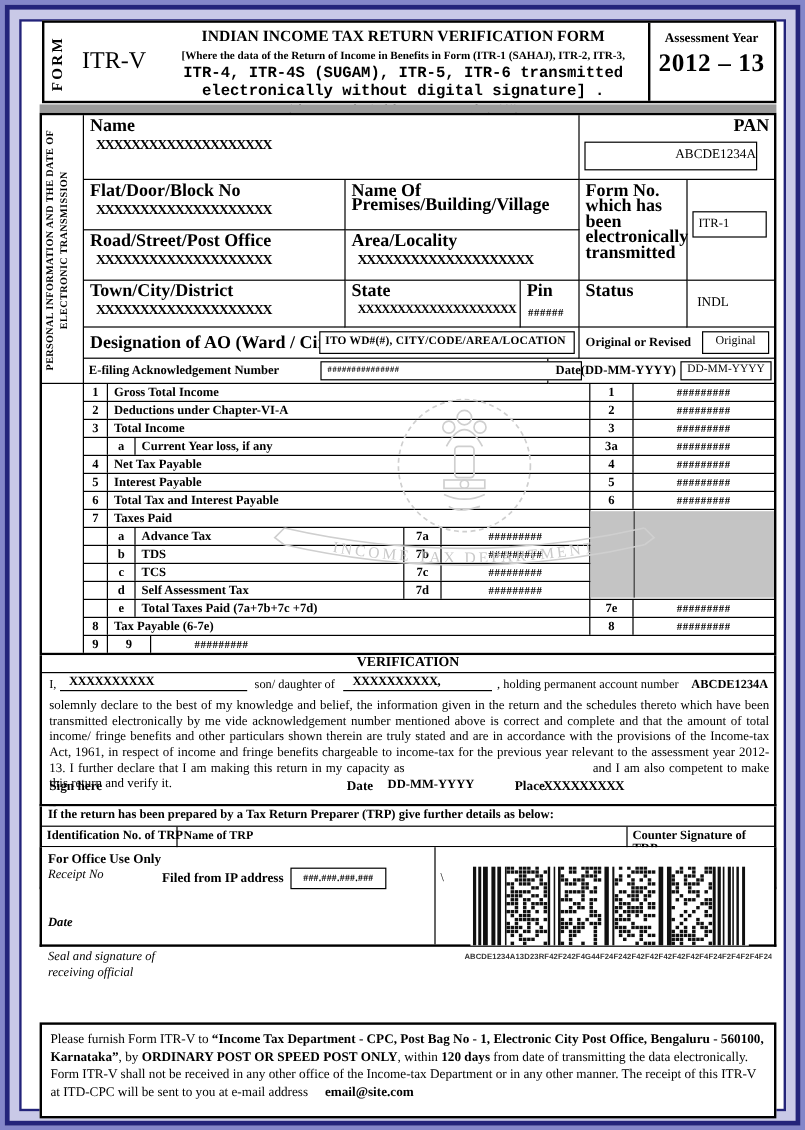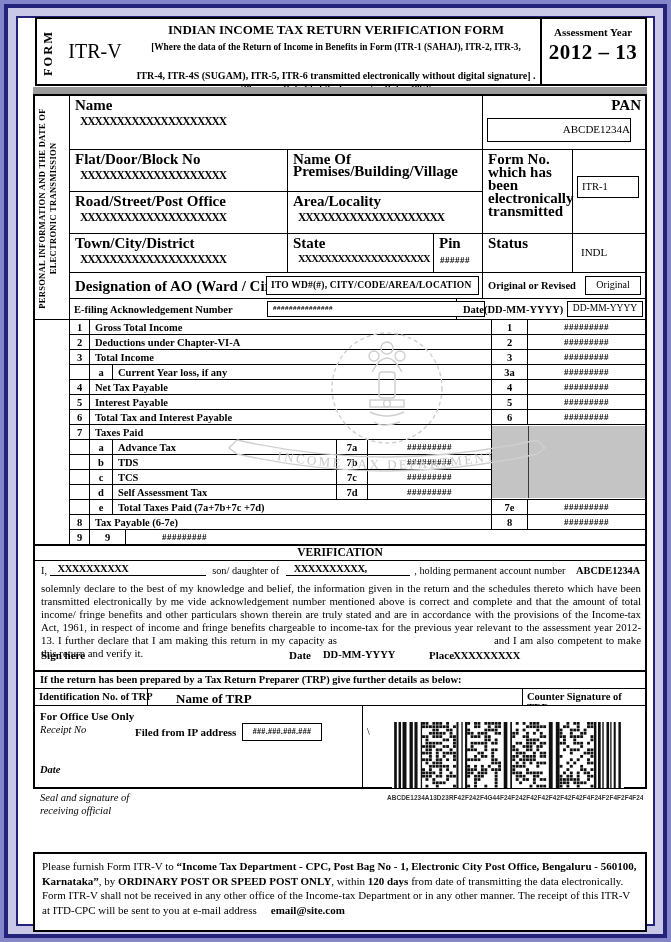--- a/index.html
+++ b/index.html
@@ -42,21 +42,21 @@
 <div class="page">
   <div class="frame-mid"></div>
   <div class="frame-inner"></div>
 
   <div class="abs b2" style="left:35px;top:17px;width:612px;height:69px;">
     <div class="vlabel" style="left:-17px;top:26px;width:58px;height:16px;font-size:12.5px;letter-spacing:2px;">FORM</div>
     <div class="abs" style="left:22px;top:21px;width:72px;text-align:center;font-size:20px;">ITR-V</div>
     <div class="abs" style="left:98px;top:3px;width:402px;text-align:center;">
       <div style="font-weight:bold;font-size:13px;">INDIAN INCOME TAX RETURN VERIFICATION FORM</div>
       <div style="font-weight:bold;font-size:9.3px;margin-top:4px;">[Where the data of the Return of Income in Benefits in Form (ITR-1 (SAHAJ), ITR-2, ITR-3,</div>
-      <div style="font-weight:bold;font-size:10px;margin-top:18px;">ITR-4, ITR-4S (SUGAM), ITR-5, ITR-6  transmitted electronically without digital signature] .</div>
+      <div style="font-weight:bold;font-size:13px;margin-top:1px;font-family:Liberation Mono, monospace;">ITR-4, ITR-4S (SUGAM), ITR-5, ITR-6  transmitted electronically without digital signature] .</div>
       <div style="font-weight:bold;font-size:9px;margin-top:2px;">(Please see Rule 12 of the Income-tax Rules, 1962)</div>
     </div>
     <div class="abs" style="left:503px;top:0;bottom:0;width:0;border-left:2px solid #000;"></div>
     <div class="abs" style="left:506px;top:7px;width:100px;text-align:center;">
       <div style="font-weight:bold;font-size:11px;">Assessment Year</div>
       <div style="font-weight:bold;font-size:21px;margin-top:2px;letter-spacing:.5px;">2012 – 13</div>
     </div>
   </div>
 
   <div class="abs" style="left:33px;top:87px;width:614px;height:7px;background:#9a9a9a;"></div>
@@ -304,21 +304,21 @@
       <span class="abs" style="left:412px;font-weight:600;letter-spacing:-.5px;">XXXXXXXXX</span>
     </div>
   </div>
 
   <div class="abs b2" style="left:33px;top:672px;width:614px;height:69px;border-top:none;">
     <div class="bb" style="height:17px;font-weight:bold;font-size:10.5px;line-height:16px;padding-left:5px;box-sizing:border-box;">If the return has been prepared by a Tax Return Preparer (TRP) give further details as below:</div>
     <div class="abs" style="left:112px;top:17px;bottom:0;width:0;border-left:1px solid #000;"></div>
     <div class="abs" style="left:487px;top:17px;bottom:0;width:0;border-left:1px solid #000;"></div>
     <div class="abs" style="left:0;right:0;top:33px;height:0;border-top:1px solid #000;"></div>
     <span class="abs" style="left:4px;top:19px;font-weight:bold;font-size:10.5px;">Identification No. of TRP</span>
-    <span class="abs" style="left:118px;top:19px;font-weight:bold;font-size:13px;margin-left:23px;">Name of TRP</span>
+    <span class="abs" style="left:118px;top:19px;font-weight:bold;font-size:10px;">Name of TRP</span>
     <span class="abs" style="left:492px;top:19px;font-weight:bold;font-size:10.5px;">Counter Signature of TRP</span>
     <div class="fbox" style="left:4px;top:36px;width:92px;height:14px;"></div>
   </div>
 
   <div class="abs b2" style="left:33px;top:706px;width:614px;height:83px;border-top:none;">
     <div class="abs" style="left:327px;top:0;bottom:0;width:0;border-left:1px solid #000;"></div>
     <span class="abs" style="left:5px;top:4px;font-weight:bold;font-size:11px;">For Office Use Only</span>
     <span class="abs it" style="left:5px;top:18px;font-size:10.5px;">Receipt No</span>
     <span class="abs" style="left:100px;top:20px;font-weight:bold;font-size:11px;">Filed from IP address</span>
     <div class="fbox" style="left:207px;top:17px;width:80px;height:18px;">

